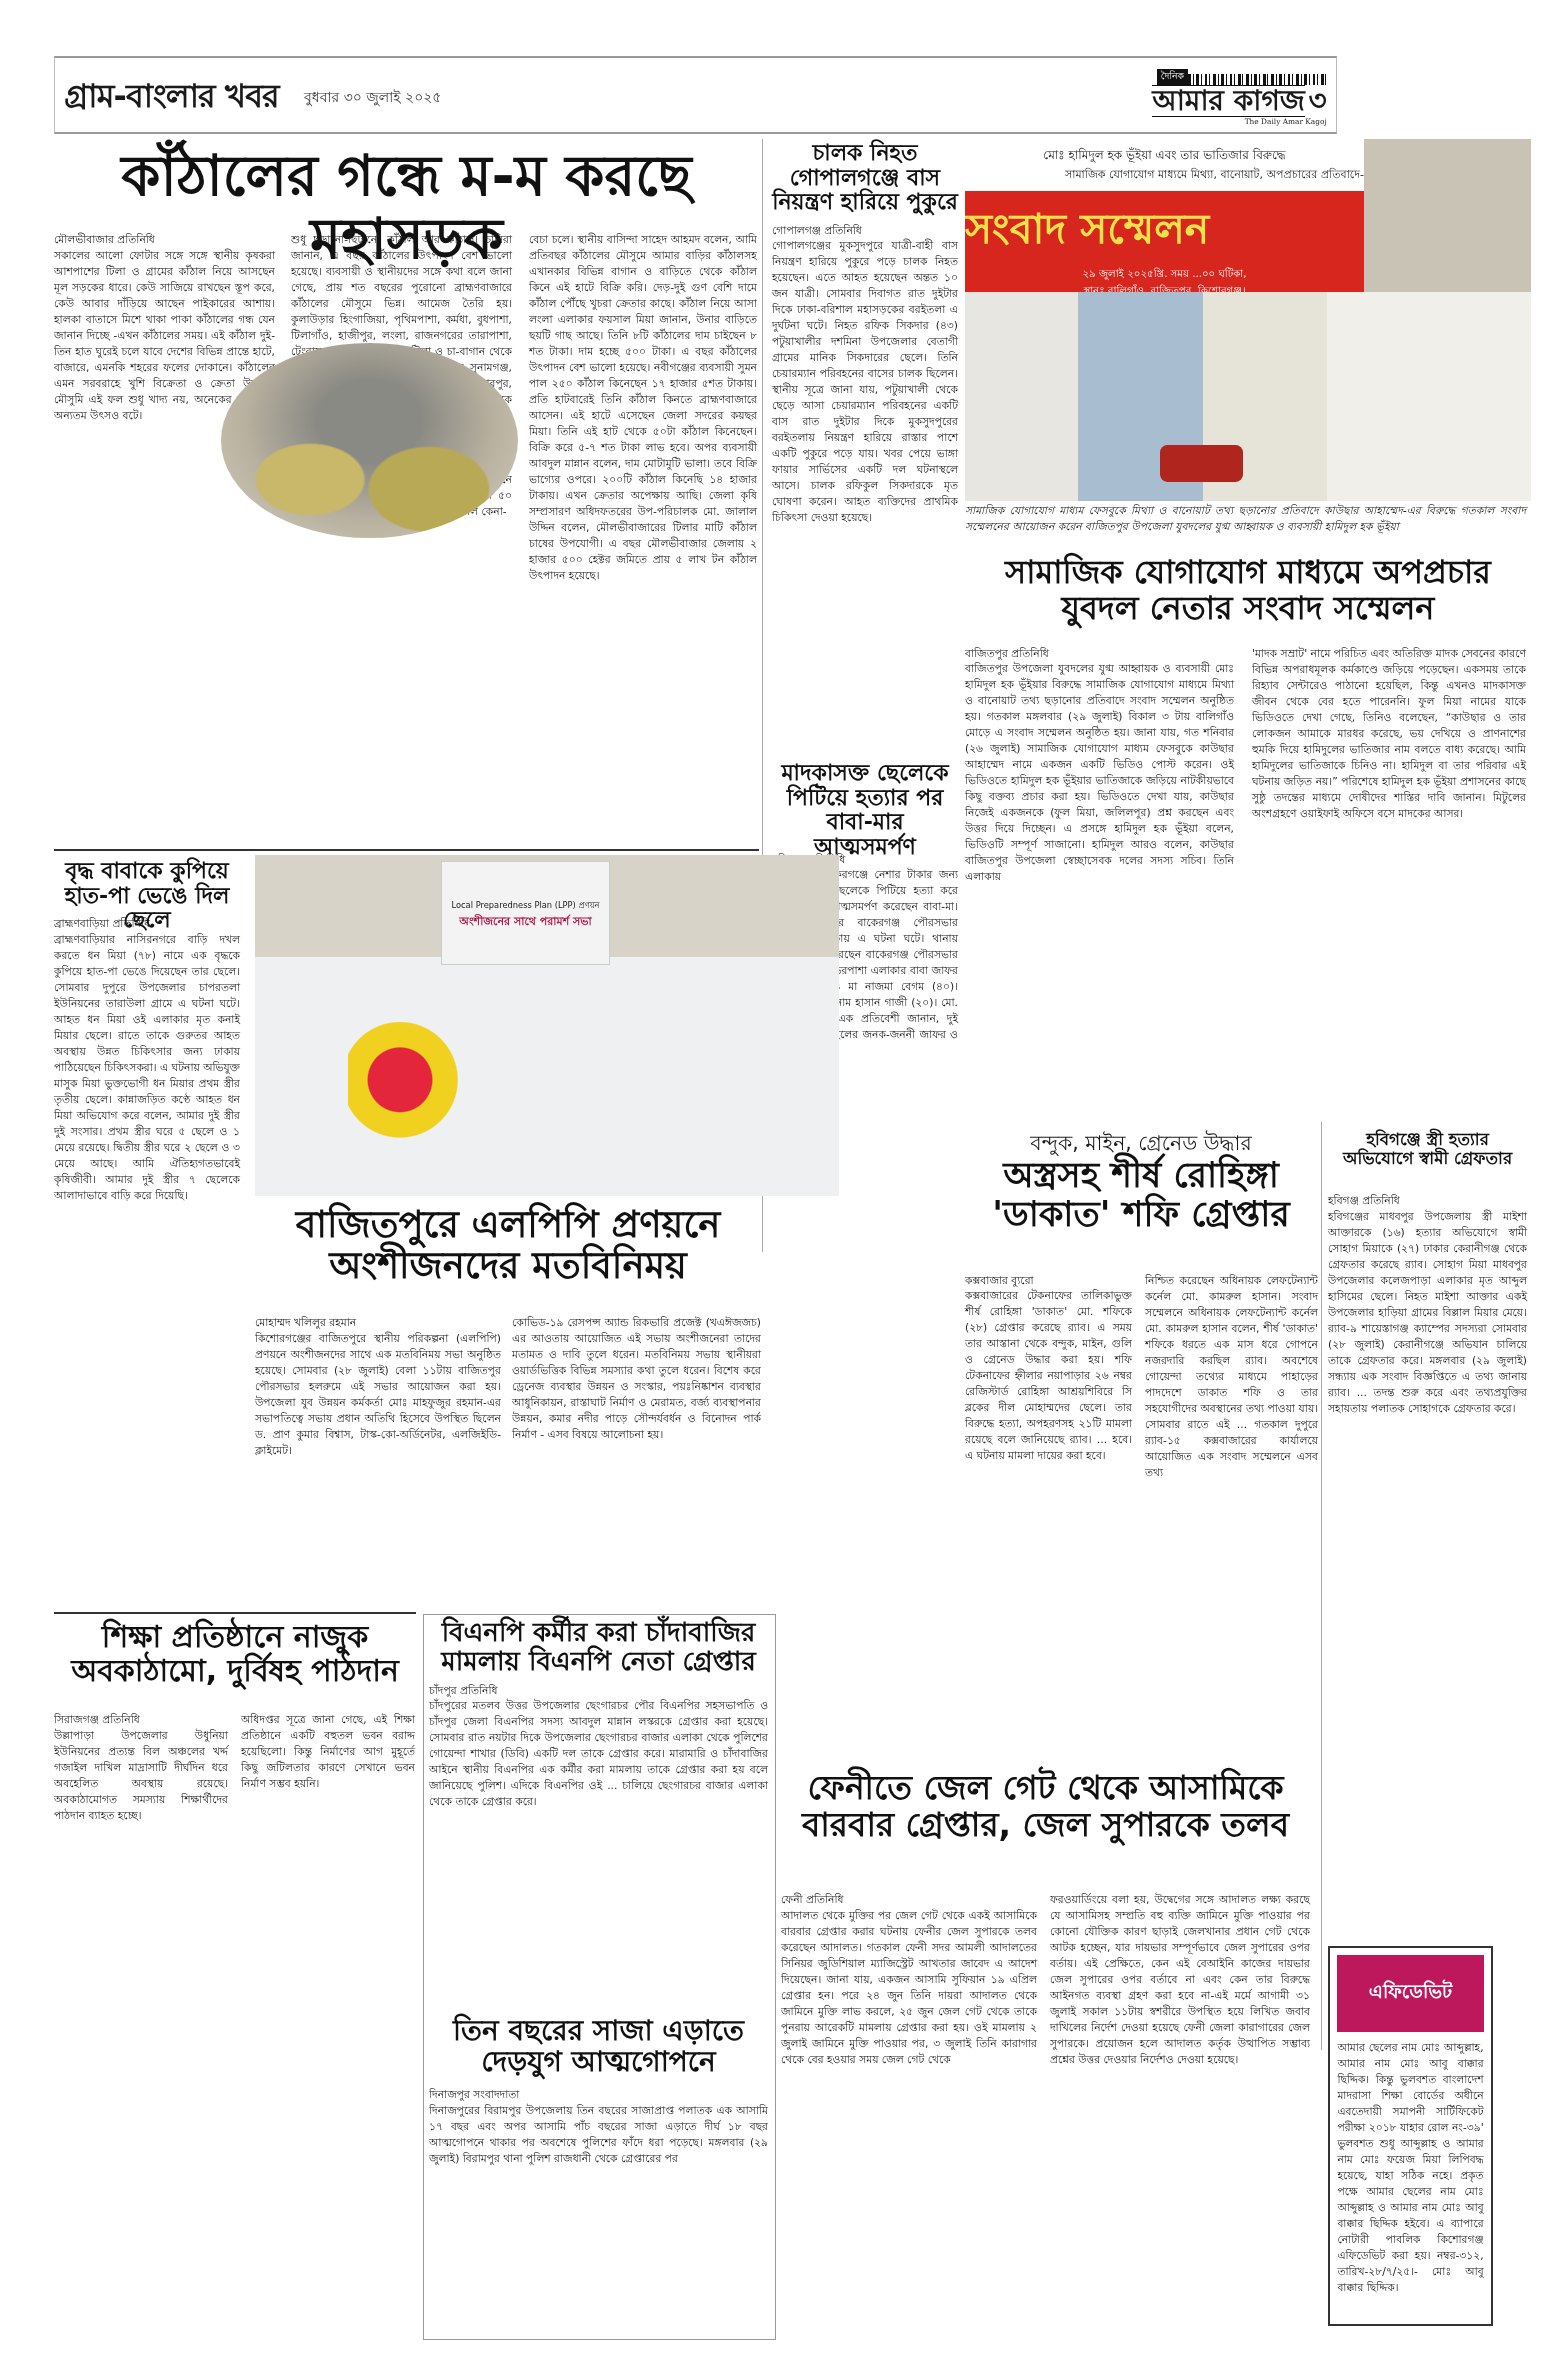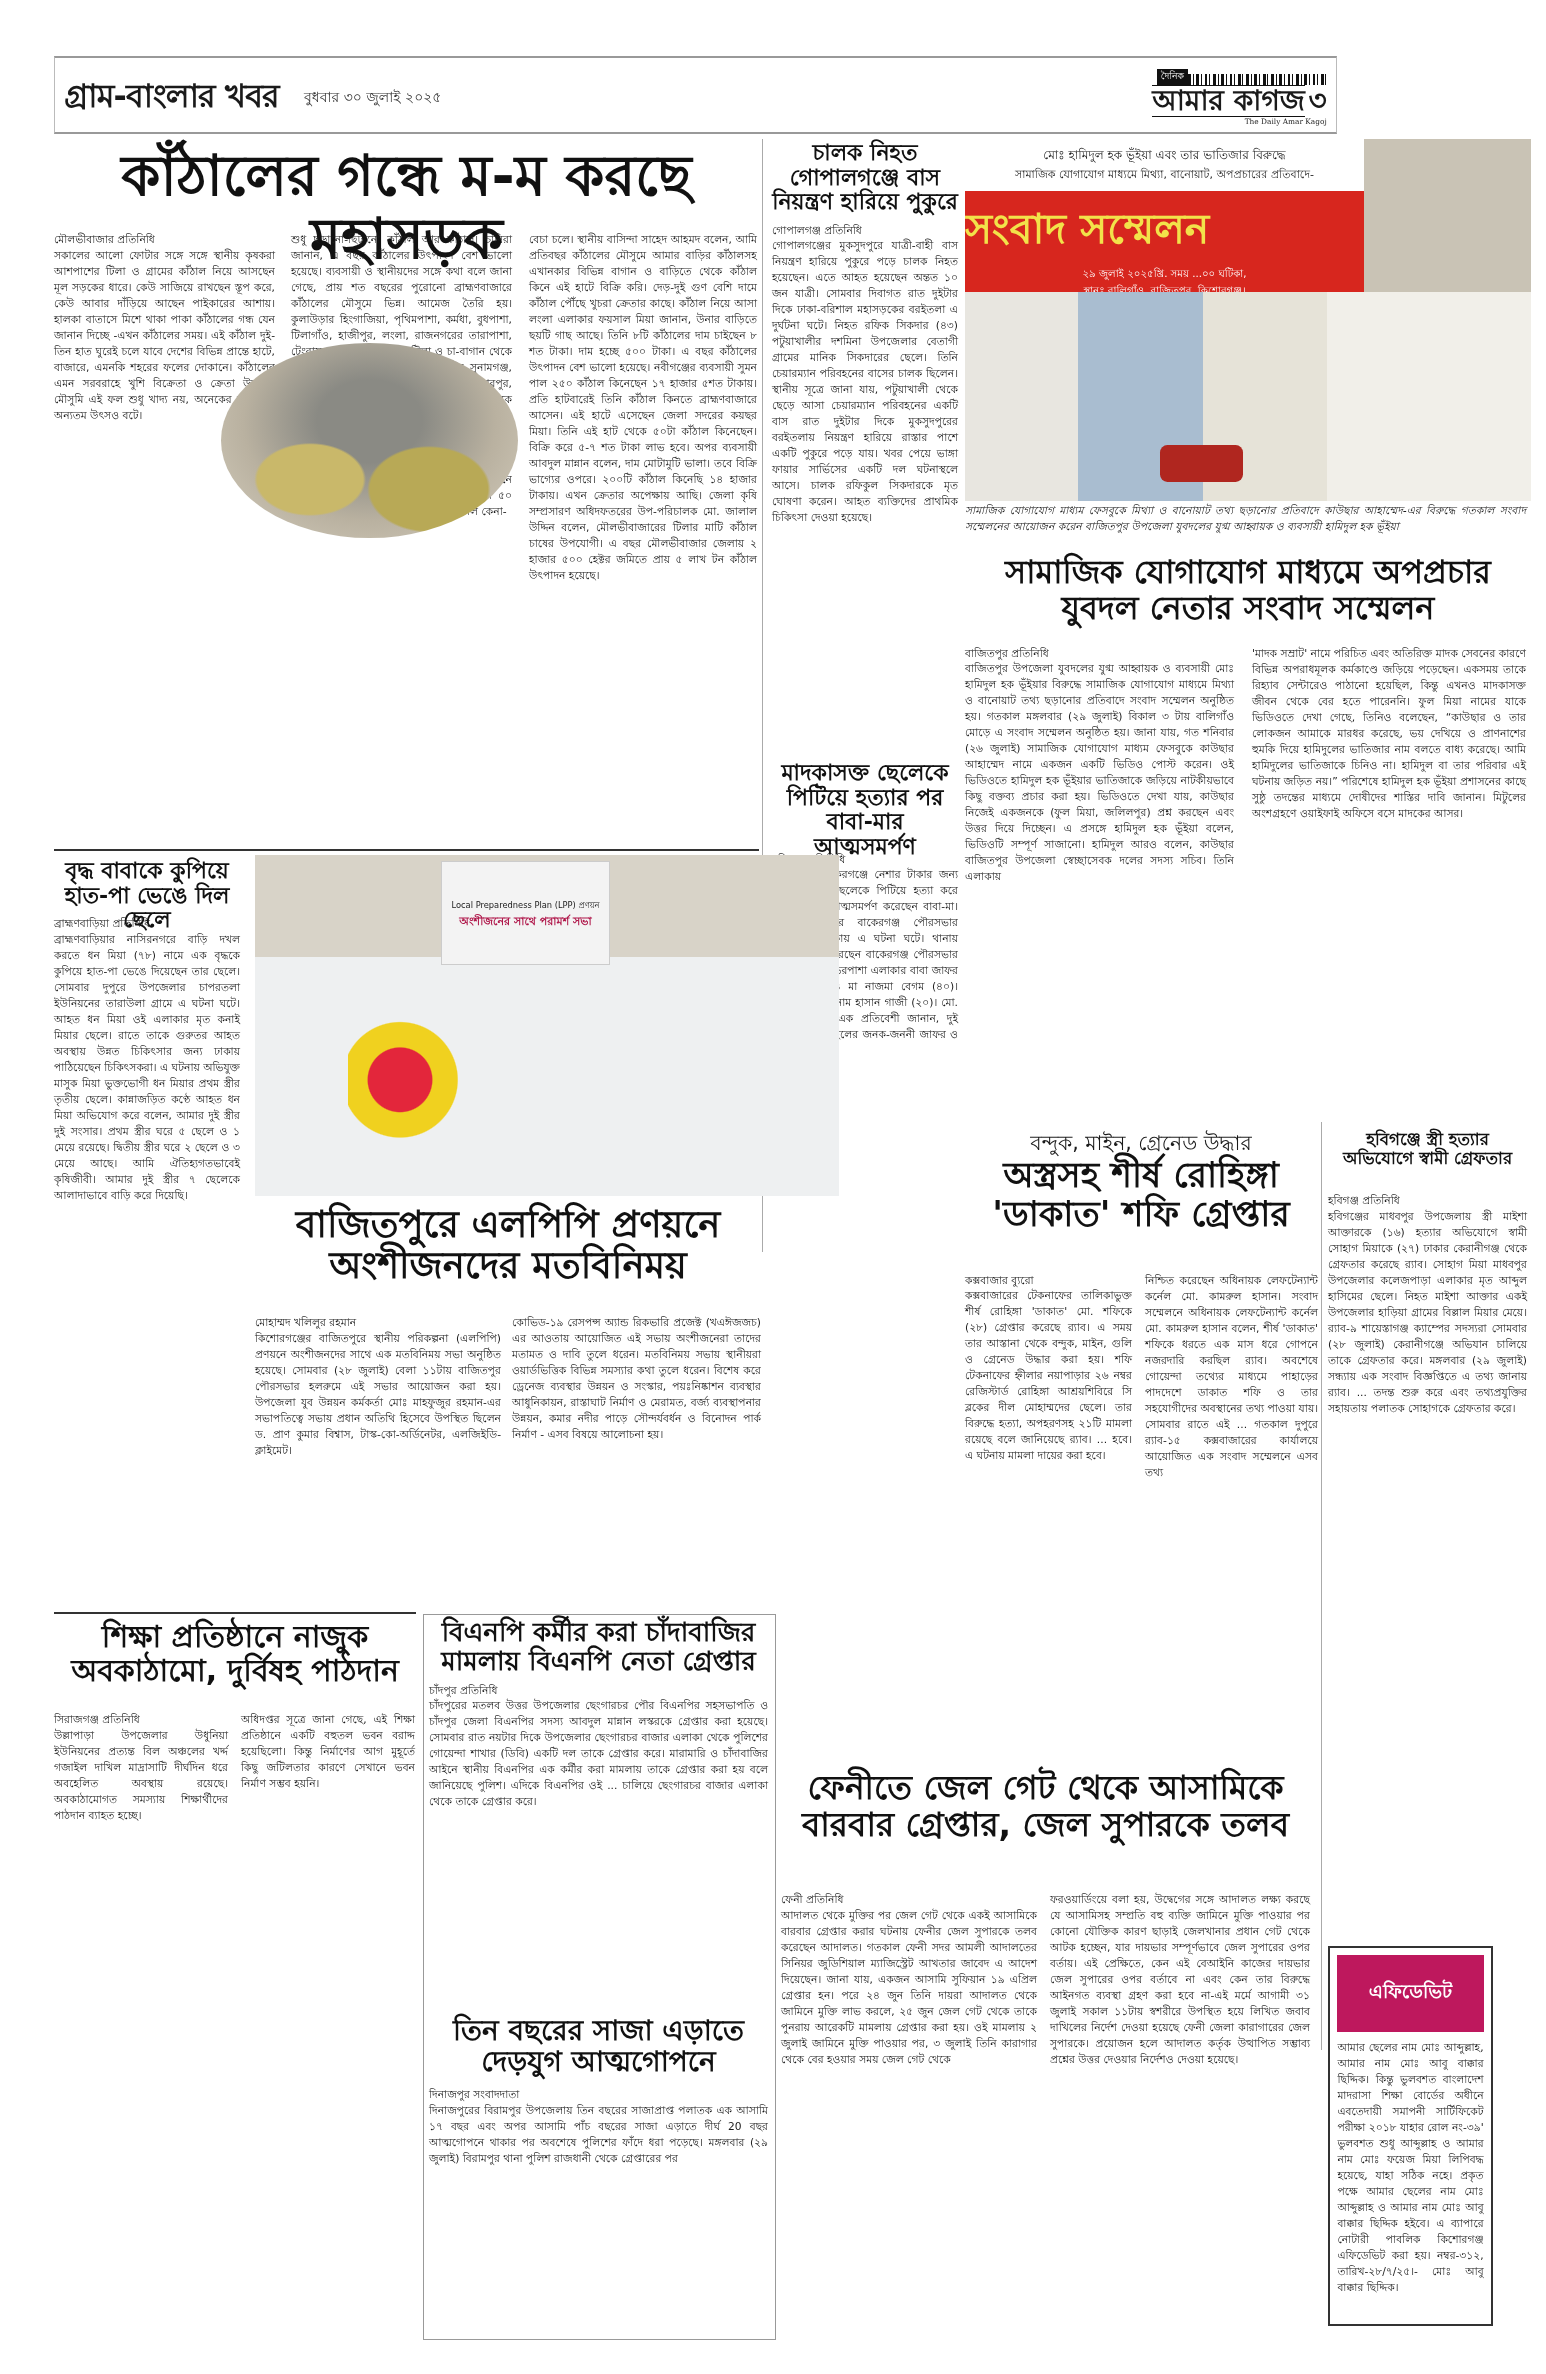--- a/index.html
+++ b/index.html
@@ -57,21 +57,21 @@
 <div class="abs byline" style="left:772px;top:223px;width:186px;">গোপালগঞ্জ প্রতিনিধি</div>
 <p class="abs body" style="left:772px;top:238px;width:186px;margin:0;">গোপালগঞ্জের মুকসুদপুরে যাত্রী-বাহী বাস নিয়ন্ত্রণ হারিয়ে পুকুরে পড়ে চালক নিহত হয়েছেন। এতে আহত হয়েছেন অন্তত ১০ জন যাত্রী। সোমবার দিবাগত রাত দুইটার দিকে ঢাকা-বরিশাল মহাসড়কের বরইতলা এ দুর্ঘটনা ঘটে। নিহত রফিক সিকদার (৪৩) পটুয়াখালীর দশমিনা উপজেলার বেতাগী গ্রামের মানিক সিকদারের ছেলে। তিনি চেয়ারম্যান পরিবহনের বাসের চালক ছিলেন। স্থানীয় সূত্রে জানা যায়, পটুয়াখালী থেকে ছেড়ে আসা চেয়ারম্যান পরিবহনের একটি বাস রাত দুইটার দিকে মুকসুদপুরের বরইতলায় নিয়ন্ত্রণ হারিয়ে রাস্তার পাশে একটি পুকুরে পড়ে যায়। খবর পেয়ে ভাঙ্গা ফায়ার সার্ভিসের একটি দল ঘটনাস্থলে আসে। চালক রফিকুল সিকদারকে মৃত ঘোষণা করেন। আহত ব্যক্তিদের প্রাথমিক চিকিৎসা দেওয়া হয়েছে।</p>
 
 <div class="abs headline hl-s" style="left:772px;top:761px;width:186px;">মাদকাসক্ত ছেলেকে পিটিয়ে হত্যার পর বাবা-মার আত্মসমর্পণ</div>
 <div class="abs byline" style="left:772px;top:852px;width:186px;">বরিশাল প্রতিনিধি</div>
 <p class="abs body" style="left:772px;top:867px;width:186px;margin:0;">বরিশালের বাকেরগঞ্জে নেশার টাকার জন্য হামলা করায় ছেলেকে পিটিয়ে হত্যা করে থানায় এসে আত্মসমর্পণ করেছেন বাবা-মা। মঙ্গলবার দুপুরে বাকেরগঞ্জ পৌরসভার ভরপাশা এলাকায় এ ঘটনা ঘটে। থানায় আত্মসমর্পণ করেছেন বাকেরগঞ্জ পৌরসভার ৬ নম্বর ওয়ার্ড ভরপাশা এলাকার বাবা জাফর গাজী (৪৮) ও মা নাজমা বেগম (৪০)। তাদের ছেলের নাম হাসান গাজী (২০)। মো. সুরুজ নামের এক প্রতিবেশী জানান, দুই মেয়ে ও এক ছেলের জনক-জননী জাফর ও নাজমা দম্পতি।</p>
 
 <div class="abs photo" style="left:965px;top:139px;width:566px;height:362px;background:#c9c3b5;">
   <div style="position:absolute;left:0;top:0;width:399px;height:153px;background:#fff;">
     <div style="font-size:12px;text-align:center;margin-top:7.4px;">মোঃ হামিদুল হক ভূঁইয়া এবং তার ভাতিজার বিরুদ্ধে</div>
-    <div style="font-size:11px;text-align:center;">সামাজিক যোগাযোগ মাধ্যমে মিথ্যা, বানোয়াট, অপপ্রচারের প্রতিবাদে-</div>
+    <div style="font-size:11px;text-align:right;">সামাজিক যোগাযোগ মাধ্যমে মিথ্যা, বানোয়াট, অপপ্রচারের প্রতিবাদে-</div>
     <div style="background:#d7261e;height:102px;margin-top:5.6px;">
       <div style="color:#f2e24a;font-size:41px;font-weight:bold;text-align:left;padding-top:5.6px;">সংবাদ সম্মেলন</div>
       <div style="color:#fff;font-size:10.2px;text-align:center;">২৯ জুলাই ২০২৫খ্রি. সময় ...০০ ঘটিকা,</div>
       <div style="color:#fff;font-size:10.2px;text-align:center;">স্থানঃ বালিগাঁও, বাজিতপুর, কিশোরগঞ্জ।</div>
     </div>
   </div>
   <div style="position:absolute;left:0;top:153px;width:566px;height:209px;background:linear-gradient(90deg,#e8e6e0 0 20%,#a9bdd0 20% 42%,#e6e3d8 42% 64%,#f1efe9 64% 100%);"></div>
   <div style="position:absolute;left:195px;top:306px;width:83px;height:37px;background:#b0261f;border-radius:7.4px;"></div>
 </div>
 <p class="abs caption" style="left:965px;top:503px;width:561px;margin:0;">সামাজিক যোগাযোগ মাধ্যম ফেসবুকে মিথ্যা ও বানোয়াট তথ্য ছড়ানোর প্রতিবাদে কাউছার আহাম্মেদ-এর বিরুদ্ধে গতকাল সংবাদ সম্মেলনের আয়োজন করেন বাজিতপুর উপজেলা যুবদলের যুগ্ম আহ্বায়ক ও ব্যবসায়ী হামিদুল হক ভূঁইয়া</p>
@@ -114,21 +114,21 @@
 <p class="abs body" style="left:54px;top:1728px;width:174px;margin:0;">উল্লাপাড়া উপজেলার উধুনিয়া ইউনিয়নের প্রত্যন্ত বিল অঞ্চলের খর্দ্দ গজাইল দাখিল মাদ্রাসাটি দীর্ঘদিন ধরে অবহেলিত অবস্থায় রয়েছে। অবকাঠামোগত সমস্যায় শিক্ষার্থীদের পাঠদান ব্যাহত হচ্ছে।</p>
 <p class="abs body" style="left:241px;top:1712px;width:174px;margin:0;">অধিদপ্তর সূত্রে জানা গেছে, এই শিক্ষা প্রতিষ্ঠানে একটি বহুতল ভবন বরাদ্দ হয়েছিলো। কিন্তু নির্মাণের আগ মুহূর্তে কিছু জটিলতার কারণে সেখানে ভবন নির্মাণ সম্ভব হয়নি।</p>
 
 <div class="abs boxed" style="left:423px;top:1614px;width:351px;height:724px;"></div>
 <div class="abs headline hl-m" style="left:427px;top:1618px;width:343px;font-size:26px;">বিএনপি কর্মীর করা চাঁদাবাজির মামলায় বিএনপি নেতা গ্রেপ্তার</div>
 <div class="abs byline" style="left:429px;top:1683px;width:339px;">চাঁদপুর প্রতিনিধি</div>
 <p class="abs body" style="left:429px;top:1698px;width:339px;margin:0;">চাঁদপুরের মতলব উত্তর উপজেলার ছেংগারচর পৌর বিএনপির সহসভাপতি ও চাঁদপুর জেলা বিএনপির সদস্য আবদুল মান্নান লস্করকে গ্রেপ্তার করা হয়েছে। সোমবার রাত নয়টার দিকে উপজেলার ছেংগারচর বাজার এলাকা থেকে পুলিশের গোয়েন্দা শাখার (ডিবি) একটি দল তাকে গ্রেপ্তার করে। মারামারি ও চাঁদাবাজির আইনে স্থানীয় বিএনপির এক কর্মীর করা মামলায় তাকে গ্রেপ্তার করা হয় বলে জানিয়েছে পুলিশ। এদিকে বিএনপির ওই ... চালিয়ে ছেংগারচর বাজার এলাকা থেকে তাকে গ্রেপ্তার করে।</p>
 
 <div class="abs headline hl-m" style="left:427px;top:2015px;width:343px;font-size:28px;">তিন বছরের সাজা এড়াতে দেড়যুগ আত্মগোপনে</div>
 <div class="abs byline" style="left:429px;top:2087px;width:339px;">দিনাজপুর সংবাদদাতা</div>
-<p class="abs body" style="left:429px;top:2103px;width:339px;margin:0;">দিনাজপুরের বিরামপুর উপজেলায় তিন বছরের সাজাপ্রাপ্ত পলাতক এক আসামি ১৭ বছর এবং অপর আসামি পাঁচ বছরের সাজা এড়াতে দীর্ঘ 20 বছর আত্মগোপনে থাকার পর অবশেষে পুলিশের ফাঁদে ধরা পড়েছে। মঙ্গলবার (২৯ জুলাই) বিরামপুর থানা পুলিশ রাজধানী থেকে গ্রেপ্তারের পর</p>
+<p class="abs body" style="left:429px;top:2103px;width:339px;margin:0;">দিনাজপুরের বিরামপুর উপজেলায় তিন বছরের সাজাপ্রাপ্ত পলাতক এক আসামি ১৭ বছর এবং অপর আসামি পাঁচ বছরের সাজা এড়াতে দীর্ঘ ১৮ বছর আত্মগোপনে থাকার পর অবশেষে পুলিশের ফাঁদে ধরা পড়েছে। মঙ্গলবার (২৯ জুলাই) বিরামপুর থানা পুলিশ রাজধানী থেকে গ্রেপ্তারের পর</p>
 
 <div class="abs headline hl-l" style="left:781px;top:1770px;width:529px;font-size:33px;">ফেনীতে জেল গেট থেকে আসামিকে বারবার গ্রেপ্তার, জেল সুপারকে তলব</div>
 <div class="abs byline" style="left:781px;top:1892px;width:256px;">ফেনী প্রতিনিধি</div>
 <p class="abs body" style="left:781px;top:1908px;width:256px;margin:0;">আদালত থেকে মুক্তির পর জেল গেট থেকে একই আসামিকে বারবার গ্রেপ্তার করার ঘটনায় ফেনীর জেল সুপারকে তলব করেছেন আদালত। গতকাল ফেনী সদর আমলী আদালতের সিনিয়র জুডিশিয়াল ম্যাজিস্ট্রেট আখতার জাবেদ এ আদেশ দিয়েছেন। জানা যায়, একজন আসামি সুফিয়ান ১৯ এপ্রিল গ্রেপ্তার হন। পরে ২৪ জুন তিনি দায়রা আদালত থেকে জামিনে মুক্তি লাভ করলে, ২৫ জুন জেল গেট থেকে তাকে পুনরায় আরেকটি মামলায় গ্রেপ্তার করা হয়। ওই মামলায় ২ জুলাই জামিনে মুক্তি পাওয়ার পর, ৩ জুলাই তিনি কারাগার থেকে বের হওয়ার সময় জেল গেট থেকে</p>
 <p class="abs body" style="left:1050px;top:1892px;width:260px;margin:0;">ফরওয়ার্ডিংয়ে বলা হয়, উদ্বেগের সঙ্গে আদালত লক্ষ্য করছে যে আসামিসহ সম্প্রতি বহু ব্যক্তি জামিনে মুক্তি পাওয়ার পর কোনো যৌক্তিক কারণ ছাড়াই জেলখানার প্রধান গেট থেকে আটক হচ্ছেন, যার দায়ভার সম্পূর্ণভাবে জেল সুপারের ওপর বর্তায়। এই প্রেক্ষিতে, কেন এই বেআইনি কাজের দায়ভার জেল সুপারের ওপর বর্তাবে না এবং কেন তার বিরুদ্ধে আইনগত ব্যবস্থা গ্রহণ করা হবে না-এই মর্মে আগামী ৩১ জুলাই সকাল ১১টায় স্বশরীরে উপস্থিত হয়ে লিখিত জবাব দাখিলের নির্দেশ দেওয়া হয়েছে ফেনী জেলা কারাগারের জেল সুপারকে। প্রয়োজন হলে আদালত কর্তৃক উত্থাপিত সম্ভাব্য প্রশ্নের উত্তর দেওয়ার নির্দেশও দেওয়া হয়েছে।</p>
 
 <div class="abs affidavit" style="left:1328px;top:1946px;width:165px;height:380px;">
   <div class="aff-title" style="font-size:18.6px;">এফিডেভিট</div>
   <p class="body" style="margin:0 7.4px;">আমার ছেলের নাম মোঃ আব্দুল্লাহ, আমার নাম মোঃ আবু বাক্কার ছিদ্দিক। কিন্তু ভুলবশত বাংলাদেশ মাদরাসা শিক্ষা বোর্ডের অধীনে এবতেদায়ী সমাপনী সার্টিফিকেট পরীক্ষা ২০১৮ যাহার রোল নং-৩৯' ভুলবশত শুধু আব্দুল্লাহ ও আমার নাম মোঃ ফয়েজ মিয়া লিপিবদ্ধ হয়েছে, যাহা সঠিক নহে। প্রকৃত পক্ষে আমার ছেলের নাম মোঃ আব্দুল্লাহ ও আমার নাম মোঃ আবু বাক্কার ছিদ্দিক হইবে। এ ব্যাপারে নোটারী পাবলিক কিশোরগঞ্জ এফিডেভিট করা হয়। নম্বর-৩১২, তারিখ-২৮/৭/২৫।- মোঃ আবু বাক্কার ছিদ্দিক।</p>
 </div>

